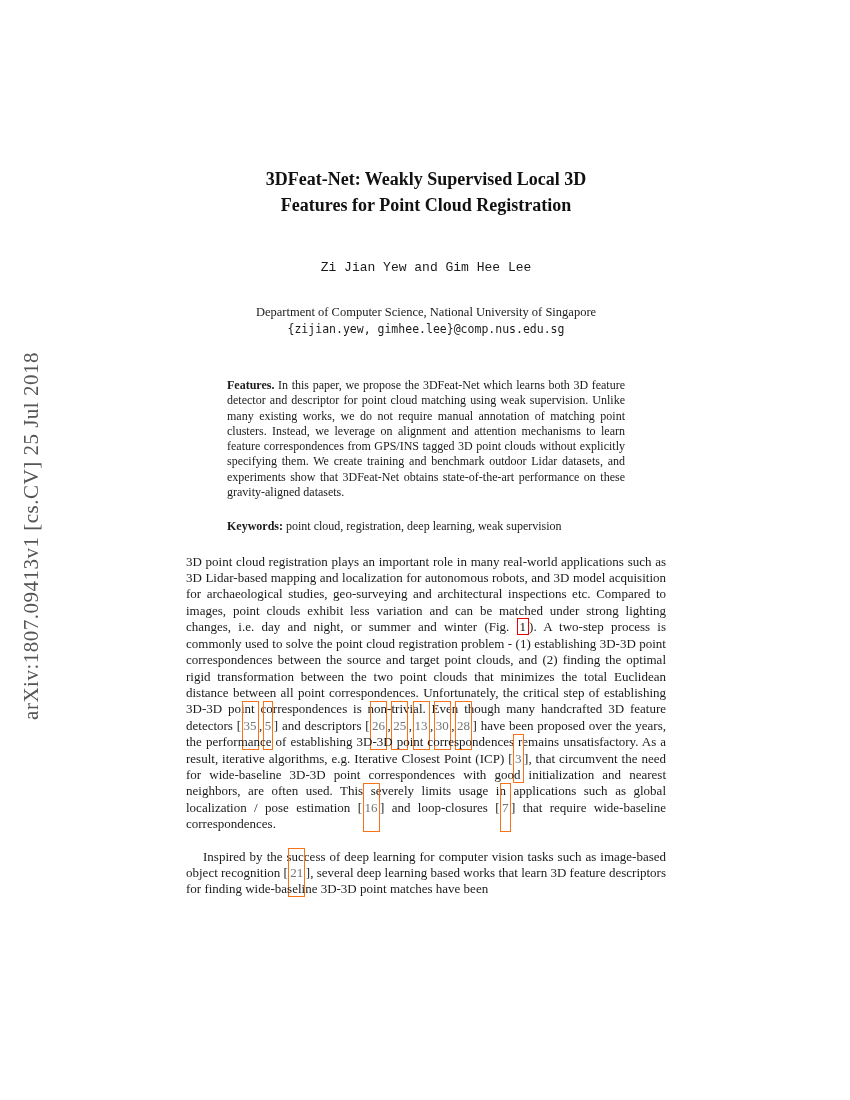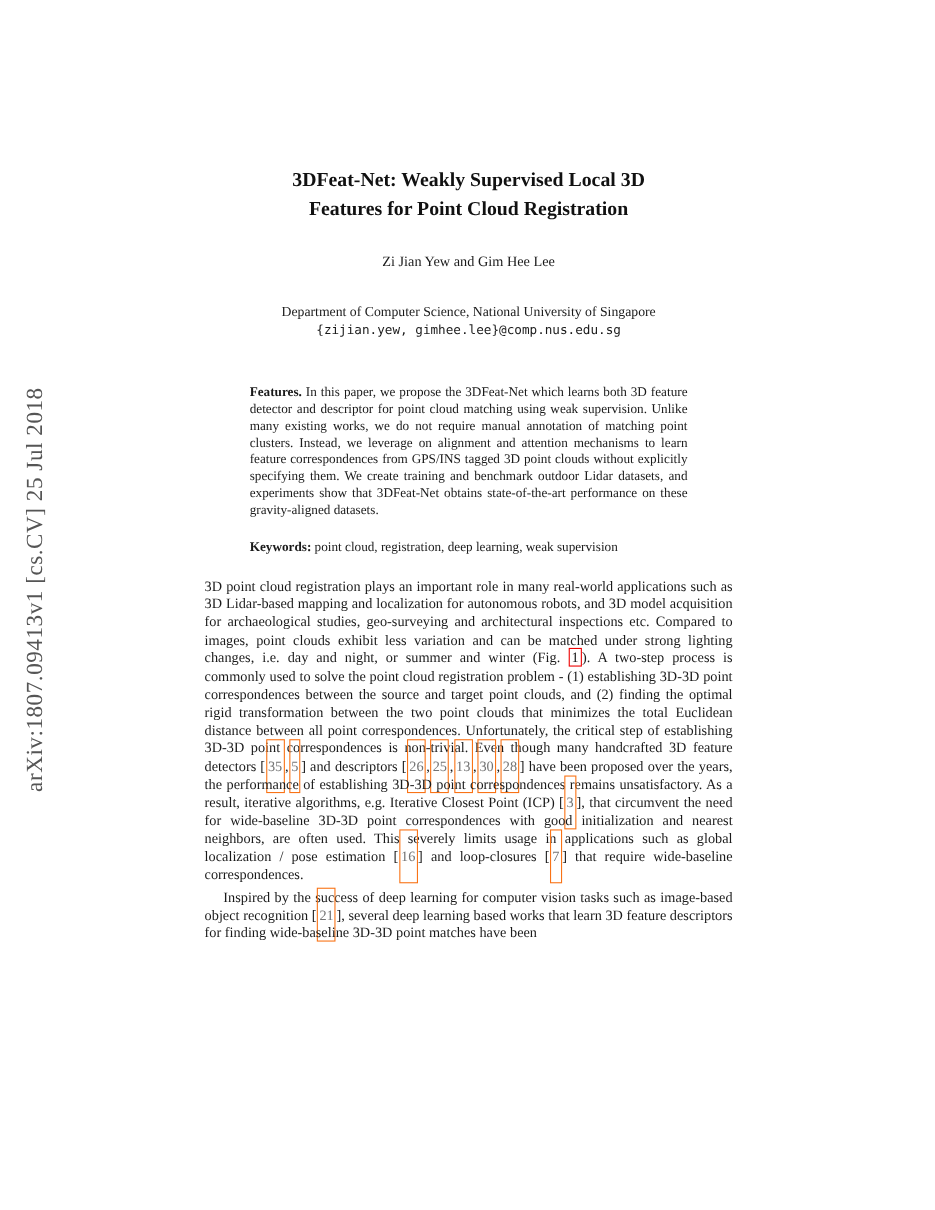--- a/index.html
+++ b/index.html
@@ -30,35 +30,36 @@
     transform: rotate(-90deg);
     font-size: 21px;
     letter-spacing: 0.5px;
     color: #555555;
     white-space: nowrap;
     font-family: "Liberation Serif", serif;
   }
   .content {
     position: absolute;
     left: 186px;
-    top: 0;
+    top: 16px;
     width: 480px;
   }
   .title {
     margin-top: 150px;
     text-align: center;
     font-size: 18px;
     font-weight: bold;
     line-height: 26px;
     color: #111111;
   }
   .authors {
-    margin-top: 28px;
+    margin-top: 42px;
     text-align: center;
     font-size: 13px;
+    font-family: Liberation Mono, monospace;
   }
   .affiliation {
     margin-top: 29px;
     text-align: center;
     font-size: 12.5px;
     line-height: 16px;
   }
   .email {
     text-align: center;
     font-family: "DejaVu Sans Mono", monospace;
@@ -91,21 +92,21 @@
   .section-heading .sec-num {
     margin-right: 18px;
   }
   .body-par {
     margin-top: 19px;
     font-size: 13px;
     line-height: 16.4px;
     text-align: justify;
   }
   .body-par + .body-par {
-    margin-top: 4px;
+    margin-top: 16px;
     text-indent: 17px;
   }
   .cite-box {
     border: 1px solid #f97316;
     padding: 16px 1px;
     margin: 0 0.5px;
     color: #737373;
     cursor: pointer;
   }
   .figref-box {

